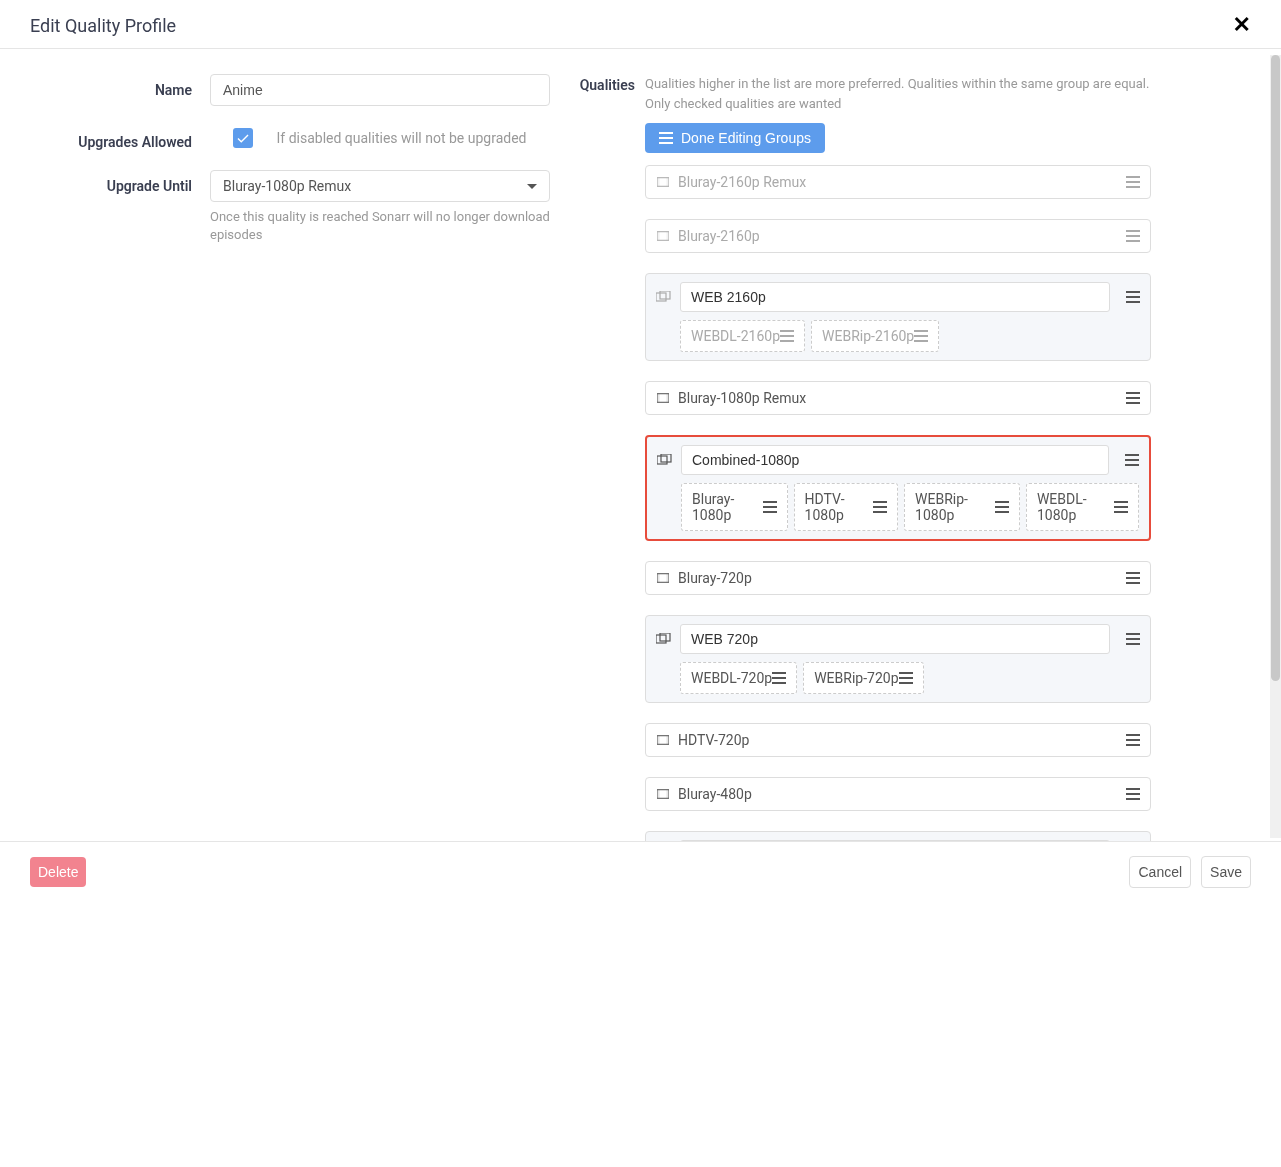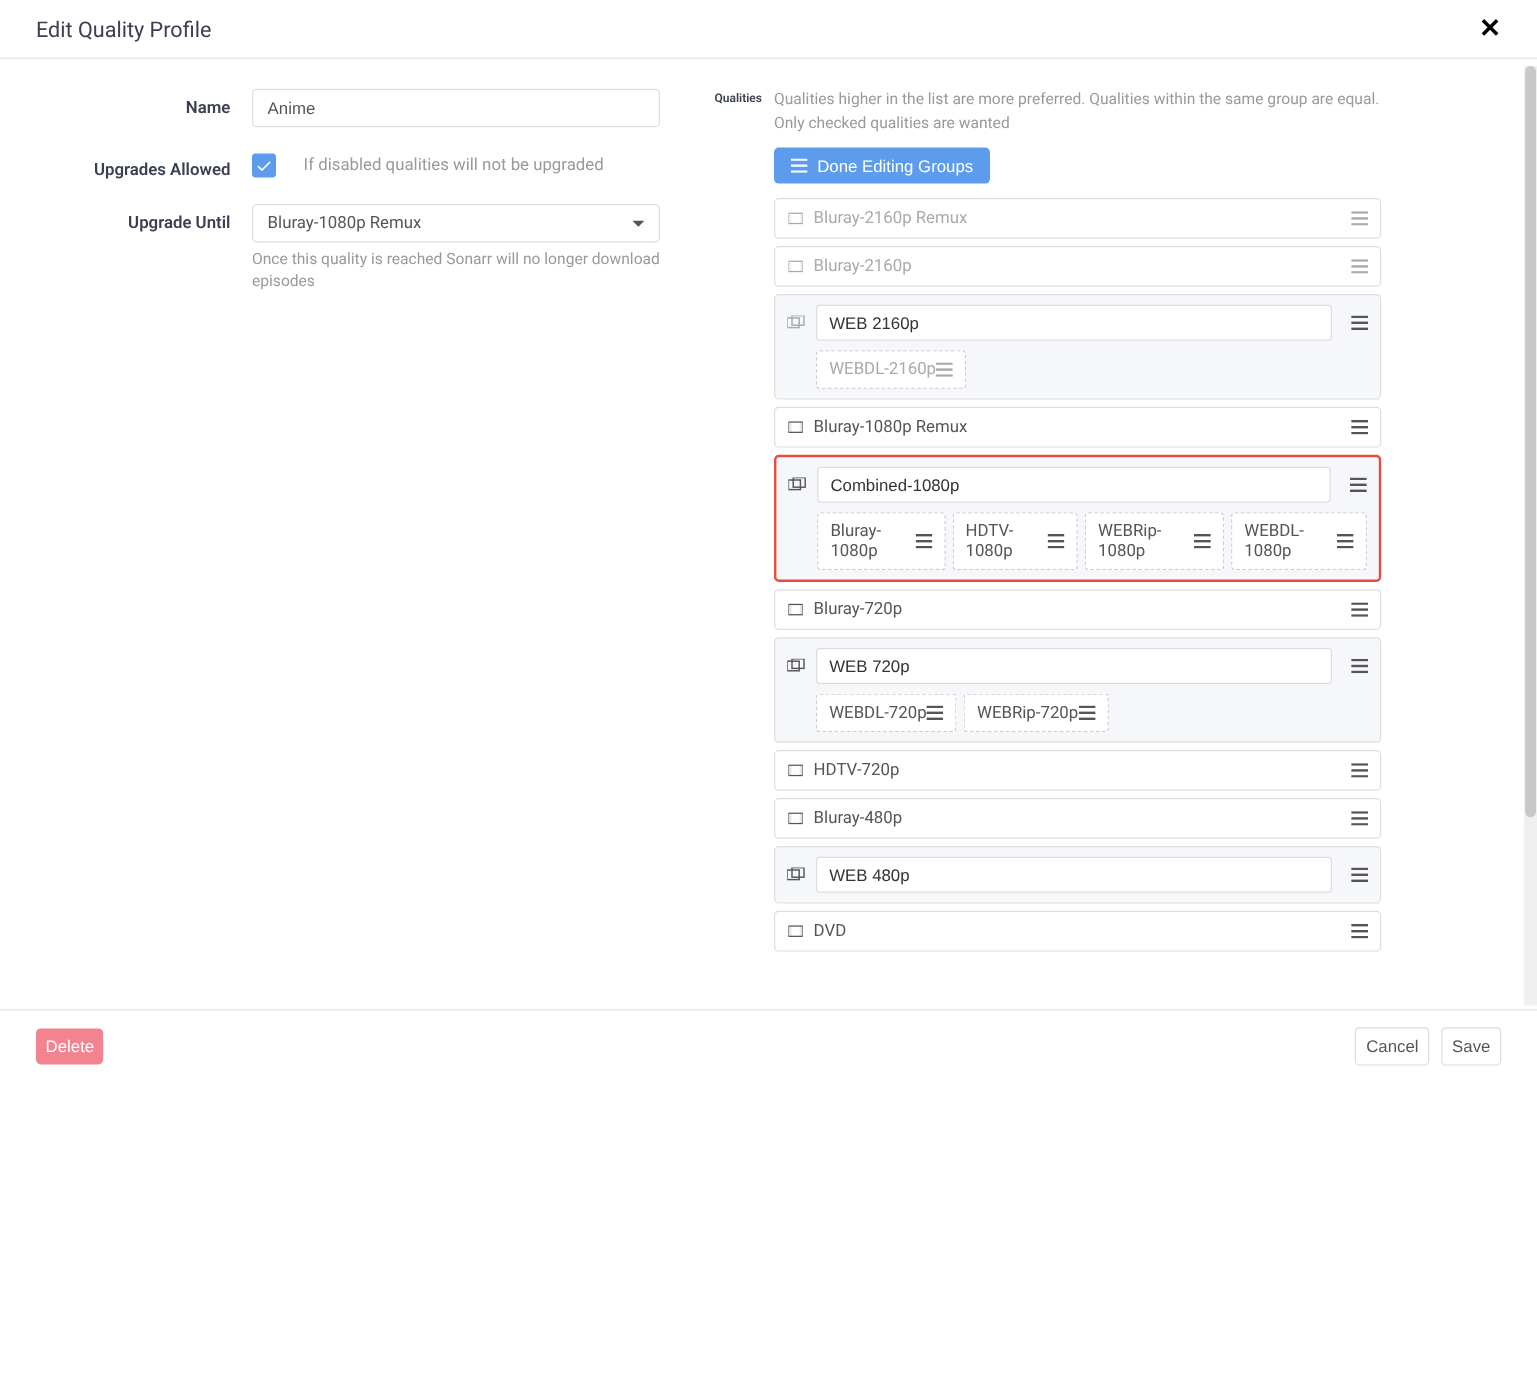--- a/index.html
+++ b/index.html
@@ -53,21 +53,21 @@
   .right-col {
     flex: 1;
     display: flex;
     gap: 10px;
   }
   .right-label-col {
     flex: 0 0 65px;
     text-align: right;
     color: #3a3f51;
     font-weight: 600;
-    font-size: 10px;
+    font-size: 14px;
     padding-top: 3px;
   }
   .right-content-col {
     flex: 1;
     padding-right: 100px;
   }
   .form-row {
     display: flex;
     margin-bottom: 20px;
   }
@@ -90,20 +90,21 @@
     border-radius: 4px;
     font-size: 14px;
     color: #555;
     outline: none;
   }
   .checkbox-wrap {
     display: flex;
     align-items: center;
     gap: 23px;
     padding-top: 2px;
+    justify-content: center;
   }
   .checkbox {
     width: 20px;
     height: 20px;
     background: #5d9cec;
     border-radius: 3px;
     display: flex;
     align-items: center;
     justify-content: center;
     cursor: pointer;
@@ -158,21 +159,21 @@
     cursor: pointer;
     display: inline-flex;
     align-items: center;
     gap: 8px;
     margin-bottom: 12px;
   }
   .done-btn svg { width: 14px; height: 12px; }
   .qual-list {
     display: flex;
     flex-direction: column;
-    gap: 6px;
+    gap: 20px;
   }
   .qual-row {
     border: 1px solid #ddd;
     border-radius: 4px;
     background: #fff;
     padding: 8px 10px;
     display: flex;
     align-items: center;
     gap: 8px;
   }
@@ -410,20 +411,30 @@
                   <div class="group-item disabled">
                     <span class="gi-label">WEBDL-2160p</span>
                     <span class="drag-handle">
                       <svg viewBox="0 0 14 12">
                         <rect x="0" y="0" width="14" height="2"></rect>
                         <rect x="0" y="5" width="14" height="2"></rect>
                         <rect x="0" y="10" width="14" height="2"></rect>
                       </svg>
                     </span>
                   </div>
+                  <div class="group-item disabled">
+                    <span class="gi-label">WEBRip-2160p</span>
+                    <span class="drag-handle">
+                      <svg viewBox="0 0 14 12">
+                        <rect x="0" y="0" width="14" height="2"></rect>
+                        <rect x="0" y="5" width="14" height="2"></rect>
+                        <rect x="0" y="10" width="14" height="2"></rect>
+                      </svg>
+                    </span>
+                  </div>
                 </div>
               </div>
               <div class="qual-row">
                 <span class="grip-icon" style="color:#555">
                   <svg viewBox="0 0 14 10">
                     <rect x="0" y="0" width="14" height="10" fill="none" stroke="currentColor" stroke-width="1.2"></rect>
                     <rect x="0" y="0" width="3" height="10" fill="currentColor" opacity="0.15"></rect>
                     <rect x="11" y="0" width="3" height="10" fill="currentColor" opacity="0.15"></rect>
                   </svg>
                 </span>

